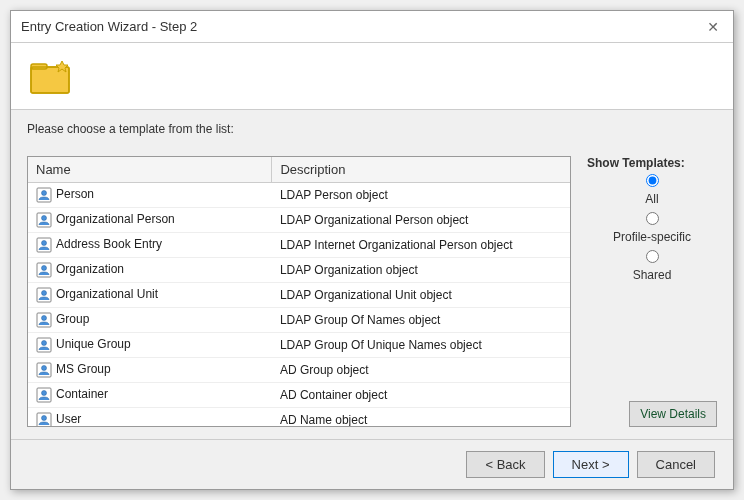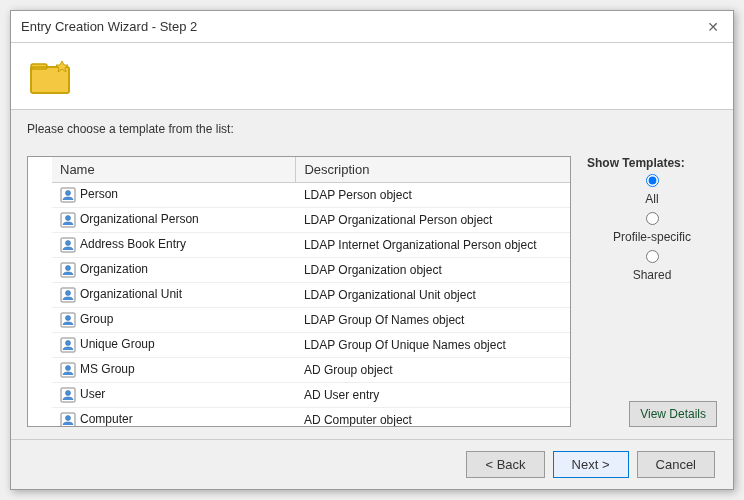--- a/index.html
+++ b/index.html
@@ -92,21 +92,20 @@
     }
     .table-container {
       flex: 1;
       border: 1px solid #999;
       background: #fff;
       overflow-y: auto;
     }
     table {
       width: 100%;
       border-collapse: collapse;
-      margin-left: 24px;
     }
     thead tr {
       background: #f5f5f5;
       border-bottom: 1px solid #ccc;
     }
     thead th {
       text-align: left;
       padding: 5px 8px;
       font-weight: normal;
       font-size: 13px;
@@ -352,24 +351,37 @@
                 <td>AD Group object</td>
               </tr>
               <tr style="cursor: pointer;">
                 <td>
                   <div class="name-cell">
                     <span class="entry-icon"><svg viewBox="0 0 16 16" xmlns="http://www.w3.org/2000/svg">
       <rect x="1" y="1" width="14" height="14" rx="1" fill="#fff" stroke="#888" stroke-width="1"></rect>
       <circle cx="8" cy="6" r="2.5" fill="#4a90d9" stroke="#2060a0" stroke-width="0.5"></circle>
       <path d="M3 13 Q3 10 8 10 Q13 10 13 13" fill="#4a90d9" stroke="#2060a0" stroke-width="0.5"></path>
     </svg></span>
+                    <span>Container</span>
+                  </div>
+                </td>
+                <td>AD Container object</td>
+              </tr>
+              <tr style="cursor: pointer;">
+                <td>
+                  <div class="name-cell">
+                    <span class="entry-icon"><svg viewBox="0 0 16 16" xmlns="http://www.w3.org/2000/svg">
+      <rect x="1" y="1" width="14" height="14" rx="1" fill="#fff" stroke="#888" stroke-width="1"></rect>
+      <circle cx="8" cy="6" r="2.5" fill="#4a90d9" stroke="#2060a0" stroke-width="0.5"></circle>
+      <path d="M3 13 Q3 10 8 10 Q13 10 13 13" fill="#4a90d9" stroke="#2060a0" stroke-width="0.5"></path>
+    </svg></span>
                     <span>User</span>
                   </div>
                 </td>
-                <td>AD User entry</td>
+                <td>AD Name object</td>
               </tr>
               <tr style="cursor: pointer;">
                 <td>
                   <div class="name-cell">
                     <span class="entry-icon"><svg viewBox="0 0 16 16" xmlns="http://www.w3.org/2000/svg">
       <rect x="1" y="1" width="14" height="14" rx="1" fill="#fff" stroke="#888" stroke-width="1"></rect>
       <circle cx="8" cy="6" r="2.5" fill="#4a90d9" stroke="#2060a0" stroke-width="0.5"></circle>
       <path d="M3 13 Q3 10 8 10 Q13 10 13 13" fill="#4a90d9" stroke="#2060a0" stroke-width="0.5"></path>
     </svg></span>
                     <span>Computer</span>

